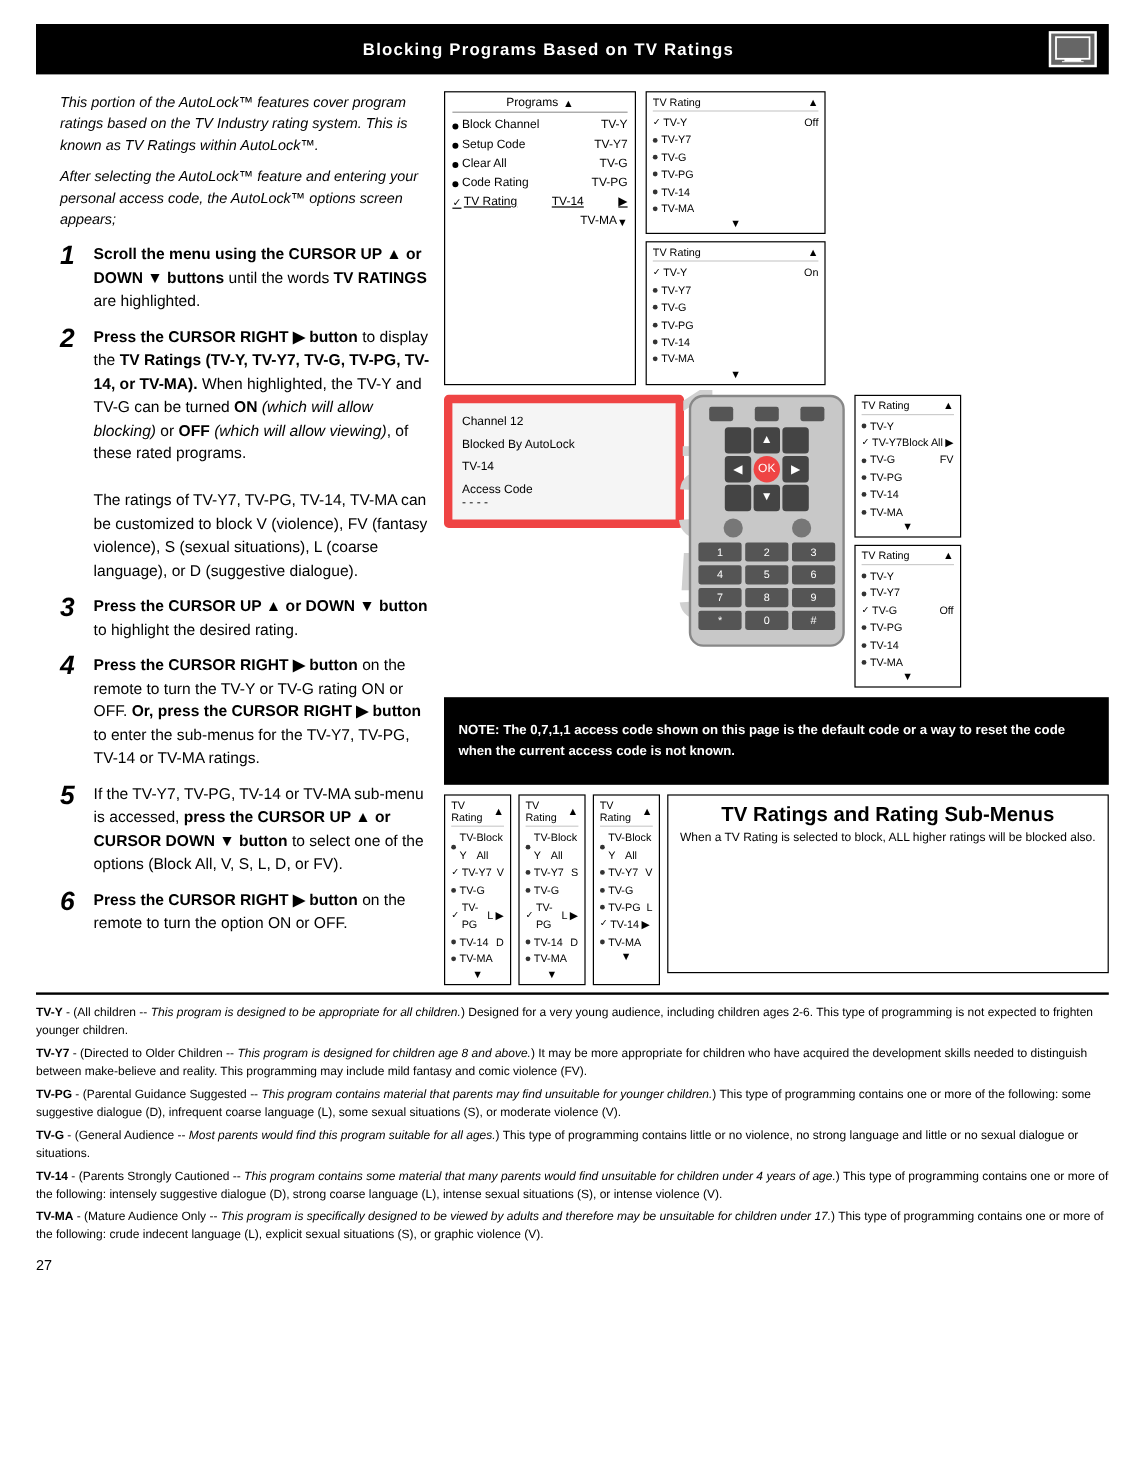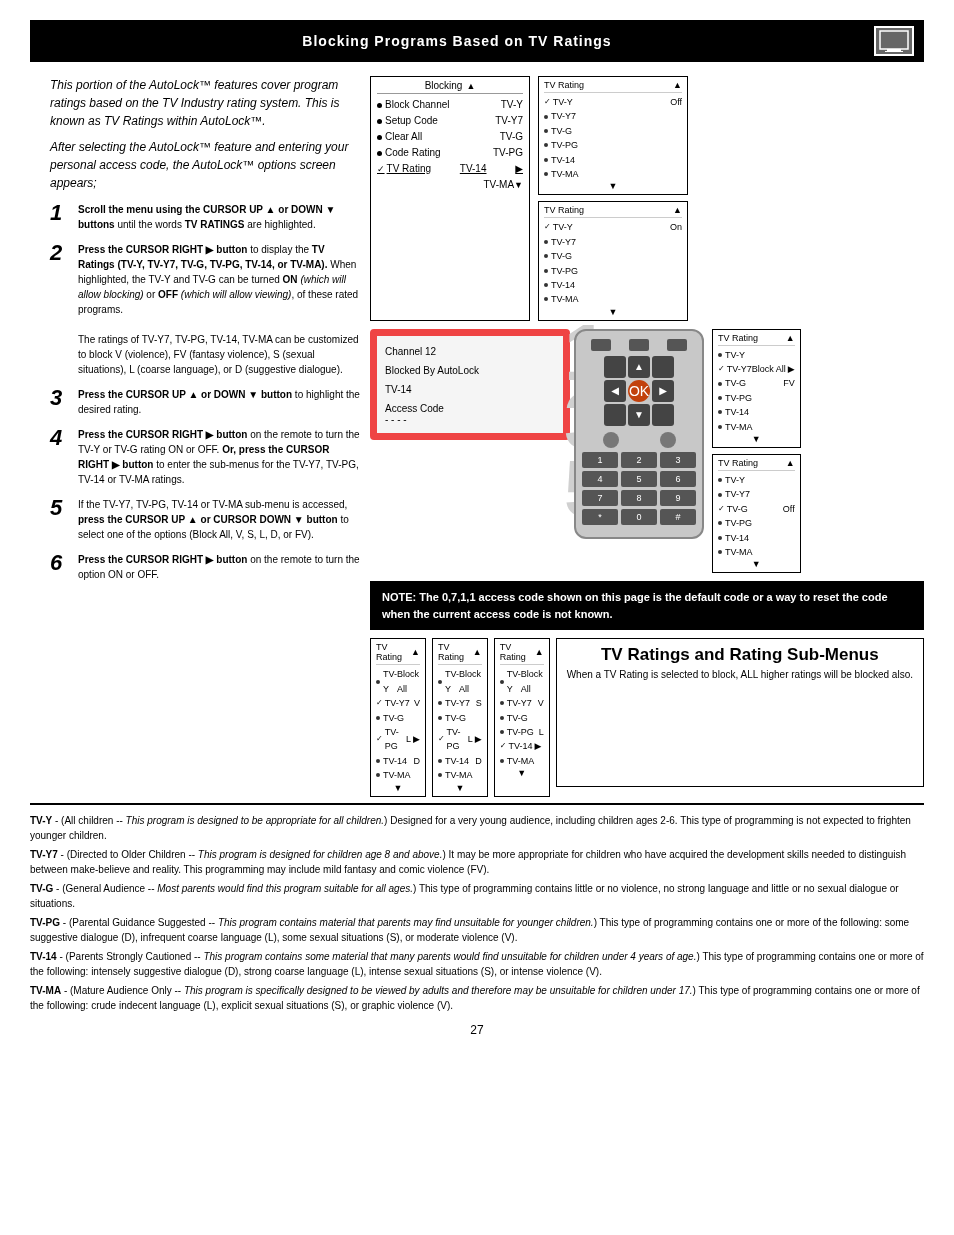--- a/index.html
+++ b/index.html
@@ -67,21 +67,21 @@
       align-items: flex-start;
     }
     .step-number {
       font-size: 22px;
       font-weight: bold;
       line-height: 1;
       min-width: 20px;
       font-style: italic;
     }
     .step-text {
-      font-size: 10px;
+      font-size: 13px;
       line-height: 1.5;
     }
     .step-text strong {
       font-weight: bold;
     }
     .step-text em {
       font-style: italic;
     }
     .right-column {
       flex: 1;
@@ -152,21 +152,21 @@
       width: 130px;
       background: #c8c8c8;
       border-radius: 12px;
       padding: 8px 6px;
       border: 2px solid #888;
       font-size: 9px;
     }
     .note-box {
       background: #000;
       color: #fff;
-      padding: 8px 12px;
+      padding: 20px 12px;
       font-size: 11px;
       font-weight: bold;
       margin-bottom: 8px;
       line-height: 1.5;
     }
     .rating-menu-box {
       border: 1px solid #000;
       padding: 3px 5px;
       font-size: 9px;
       flex: 1;
@@ -223,21 +223,21 @@
     .footnotes-section {
       border-top: 2px solid #000;
       padding-top: 8px;
       font-size: 10px;
       line-height: 1.5;
     }
     .footnote-item {
       margin-bottom: 4px;
     }
     .page-number {
-      text-align: center;
+      text-align: left;
       font-size: 12px;
       margin-top: 10px;
     }
     
     .rating-side-panels {
       display: flex;
       flex-direction: column;
       gap: 6px;
       width: 150px;
       flex-shrink: 0;
@@ -348,21 +348,21 @@
     </ol>
   </div>
 
   <div class="right-column">
 
     <div style="display:flex; gap:8px; margin-bottom:8px;">
 
 
       <div class="autolock-menu-box">
         <div class="menu-title">
-          <span>Blocking</span>
+          <span>Programs</span>
           <span style="font-size:9px;">▲</span>
         </div>
         <div class="menu-item">
           <span class="dot"></span>
             <span>Block Channel</span>
             <span style="margin-left:auto;">TV-Y</span>
         </div>
         <div class="menu-item">
           <span class="dot"></span>
             <span>Setup Code</span>
@@ -492,21 +492,21 @@
               <div style="width:20px; height:12px; background:#555; border-radius:2px;"></div>
               <div style="width:20px; height:12px; background:#555; border-radius:2px;"></div>
               <div style="width:20px; height:12px; background:#555; border-radius:2px;"></div>
             </div>
 
             <div style="display:grid; grid-template-columns:22px 22px 22px; grid-template-rows:22px 22px 22px; gap:2px; margin:0 auto 6px; width:70px;">
               <div style="background:#444; border-radius:3px;"></div>
               <div style="background:#444; border-radius:3px; display:flex; align-items:center; justify-content:center; color:#fff; font-size:10px;">▲</div>
               <div style="background:#444; border-radius:3px;"></div>
               <div style="background:#444; border-radius:3px; display:flex; align-items:center; justify-content:center; color:#fff; font-size:10px;">◀</div>
-              <div style="background:#c2410c; border-radius:50%; display:flex; align-items:center; justify-content:center; color:#fff; font-size:14px;">OK</div>
+              <div style="background:#ef4444; border-radius:50%; display:flex; align-items:center; justify-content:center; color:#fff; font-size:10px;">OK</div>
               <div style="background:#444; border-radius:3px; display:flex; align-items:center; justify-content:center; color:#fff; font-size:10px;">▶</div>
               <div style="background:#444; border-radius:3px;"></div>
               <div style="background:#444; border-radius:3px; display:flex; align-items:center; justify-content:center; color:#fff; font-size:10px;">▼</div>
               <div style="background:#444; border-radius:3px;"></div>
             </div>
 
             <div style="display:flex; justify-content:space-around; margin-bottom:4px;">
               <div style="width:16px; height:16px; background:#777; border-radius:50%;"></div>
               <div style="width:16px; height:16px; background:#777; border-radius:50%;"></div>
             </div>
@@ -723,24 +723,24 @@
 </div>
 
 <div class="footnotes-section">
   <div class="footnote-item">
     <strong>TV-Y</strong> - (All children -- <em>This program is designed to be appropriate for all children.</em>) Designed for a very young audience, including children ages 2-6. This type of programming is not expected to frighten younger children.
   </div>
   <div class="footnote-item">
     <strong>TV-Y7</strong> - (Directed to Older Children -- <em>This program is designed for children age 8 and above.</em>) It may be more appropriate for children who have acquired the development skills needed to distinguish between make-believe and reality. This programming may include mild fantasy and comic violence (FV).
   </div>
   <div class="footnote-item">
+    <strong>TV-PG</strong> - (Parental Guidance Suggested -- <em>This program contains material that parents may find unsuitable for younger children.</em>) This type of programming contains one or more of the following: some suggestive dialogue (D), infrequent coarse language (L), some sexual situations (S), or moderate violence (V).
+  </div>
+  <div class="footnote-item">
     <strong>TV-G</strong> - (General Audience -- <em>Most parents would find this program suitable for all ages.</em>) This type of programming contains little or no violence, no strong language and little or no sexual dialogue or situations.
-  </div>
-  <div class="footnote-item">
-    <strong>TV-PG</strong> - (Parental Guidance Suggested -- <em>This program contains material that parents may find unsuitable for younger children.</em>) This type of programming contains one or more of the following: some suggestive dialogue (D), infrequent coarse language (L), some sexual situations (S), or moderate violence (V).
   </div>
   <div class="footnote-item">
     <strong>TV-14</strong> - (Parents Strongly Cautioned -- <em>This program contains some material that many parents would find unsuitable for children under 4 years of age.</em>) This type of programming contains one or more of the following: intensely suggestive dialogue (D), strong coarse language (L), intense sexual situations (S), or intense violence (V).
   </div>
   <div class="footnote-item">
     <strong>TV-MA</strong> - (Mature Audience Only -- <em>This program is specifically designed to be viewed by adults and therefore may be unsuitable for children under 17.</em>) This type of programming contains one or more of the following: crude indecent language (L), explicit sexual situations (S), or graphic violence (V).
   </div>
 </div>
 
 <div class="page-number">27</div>

